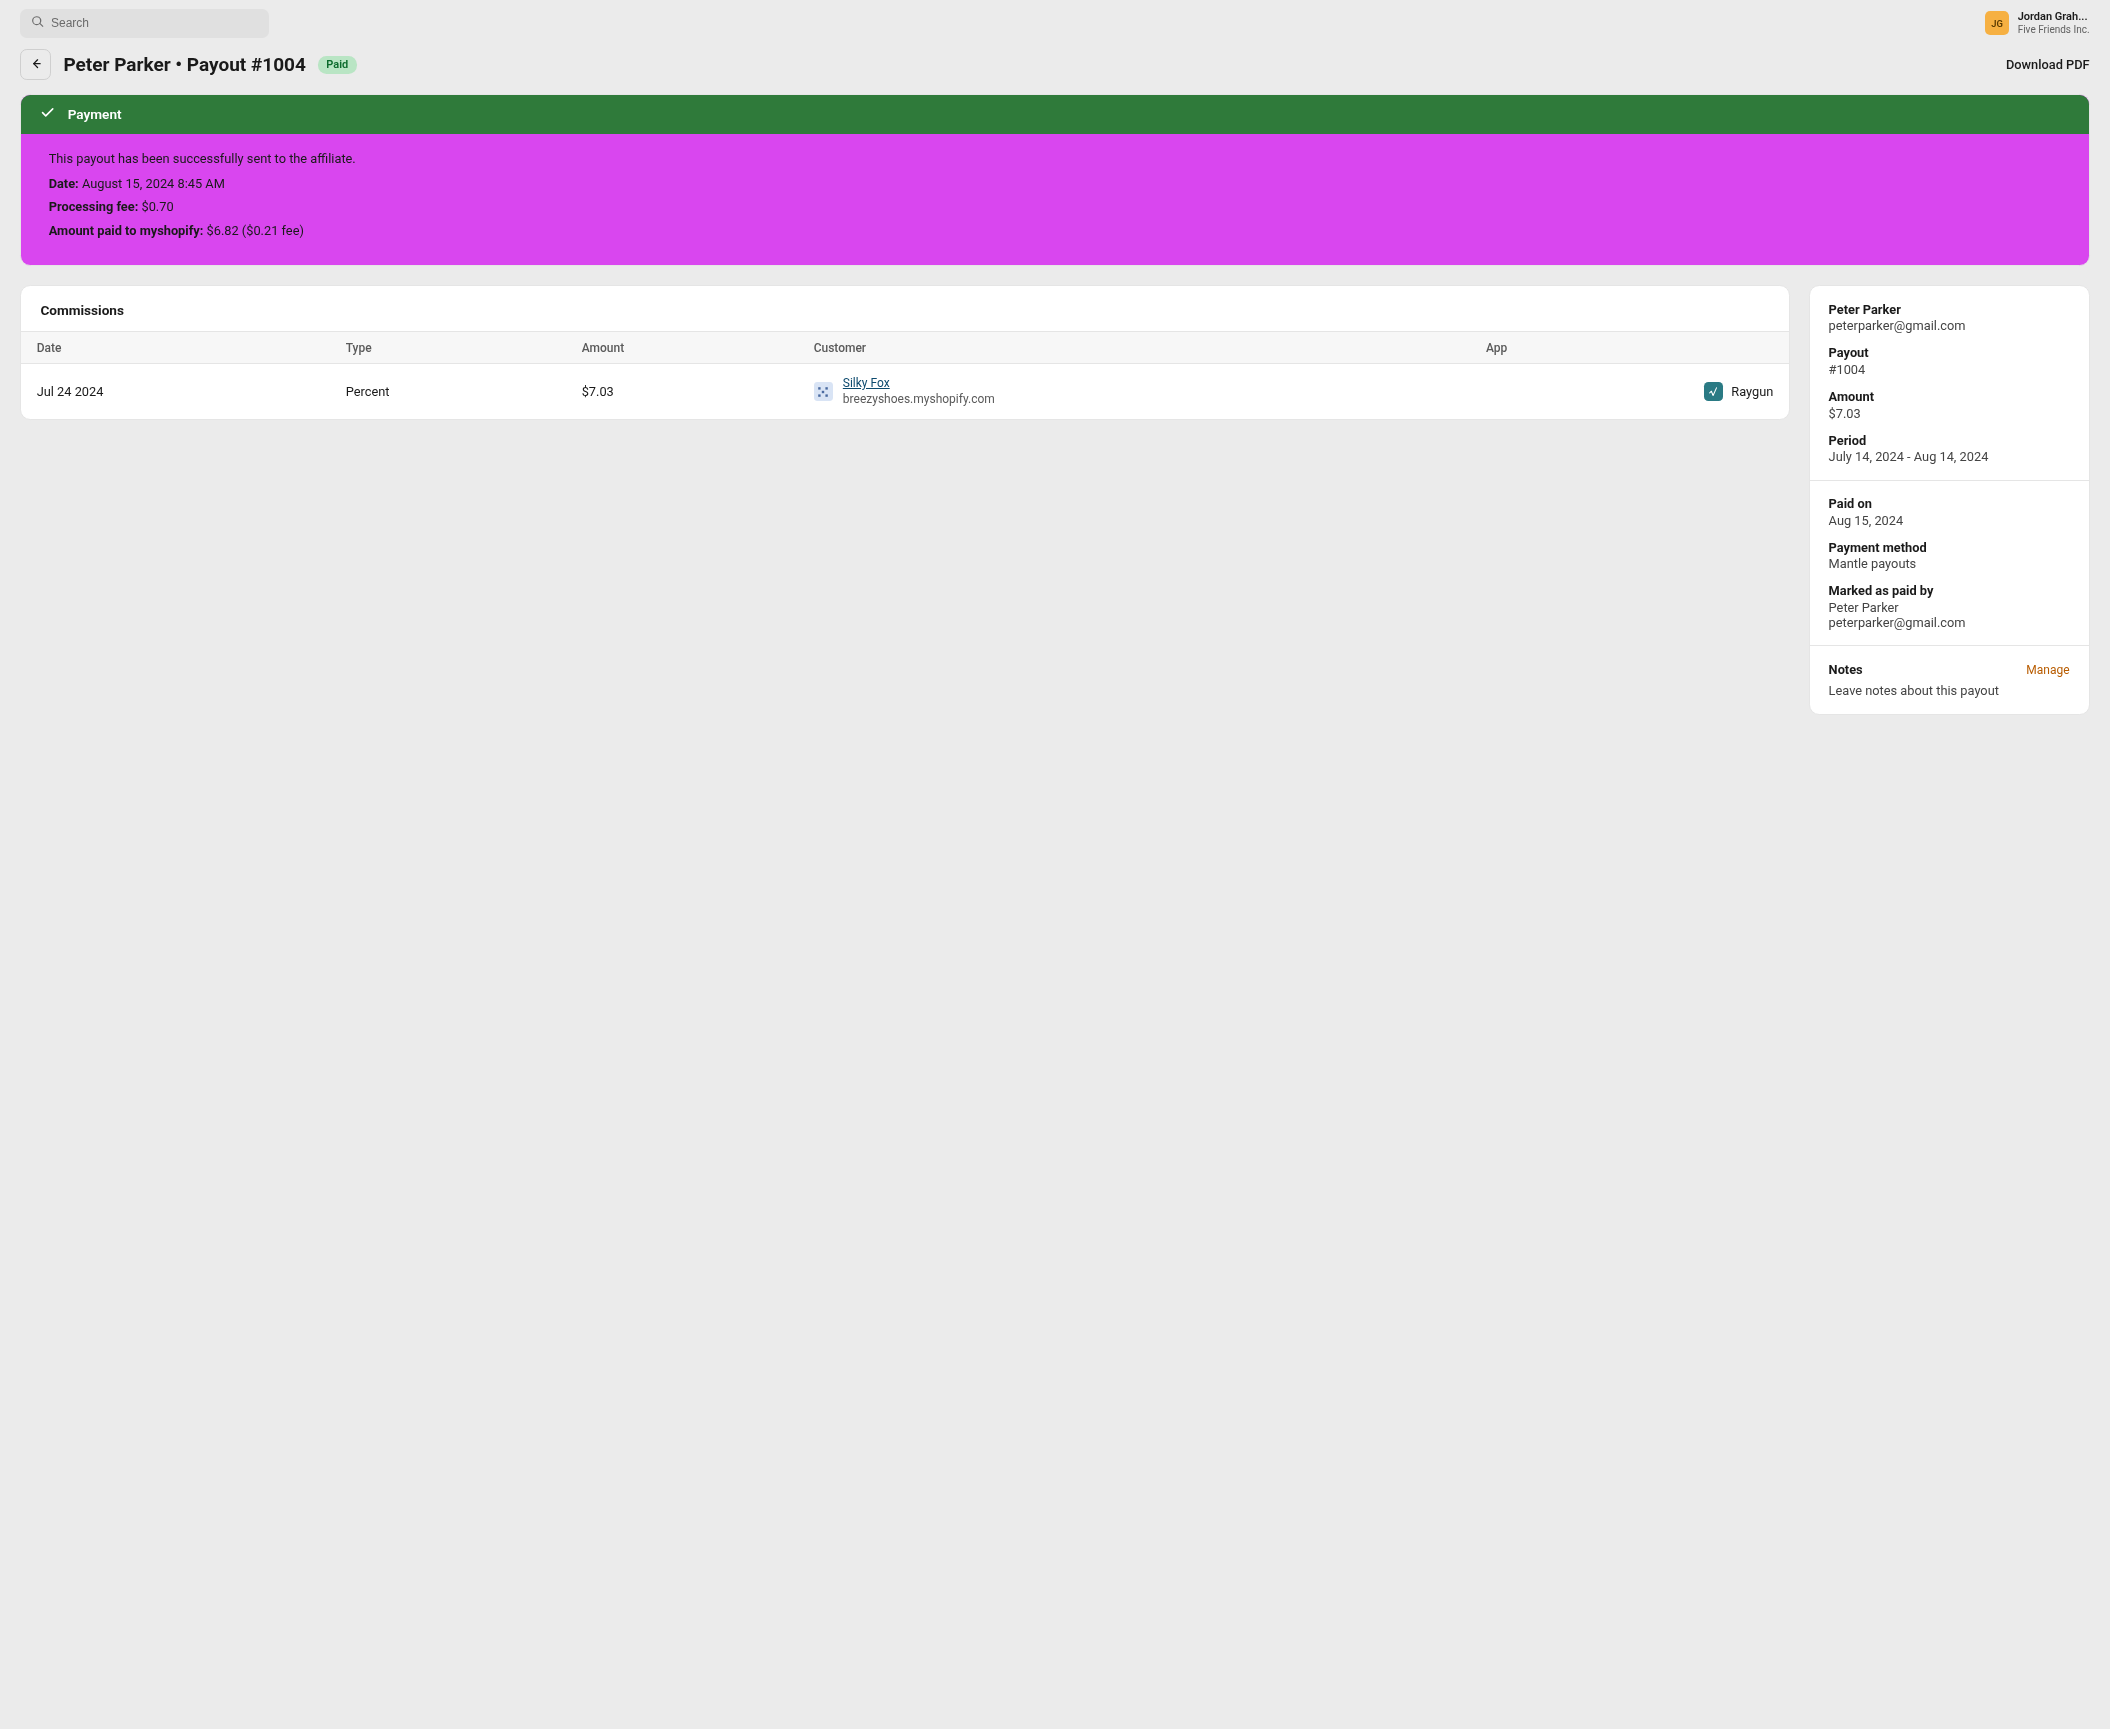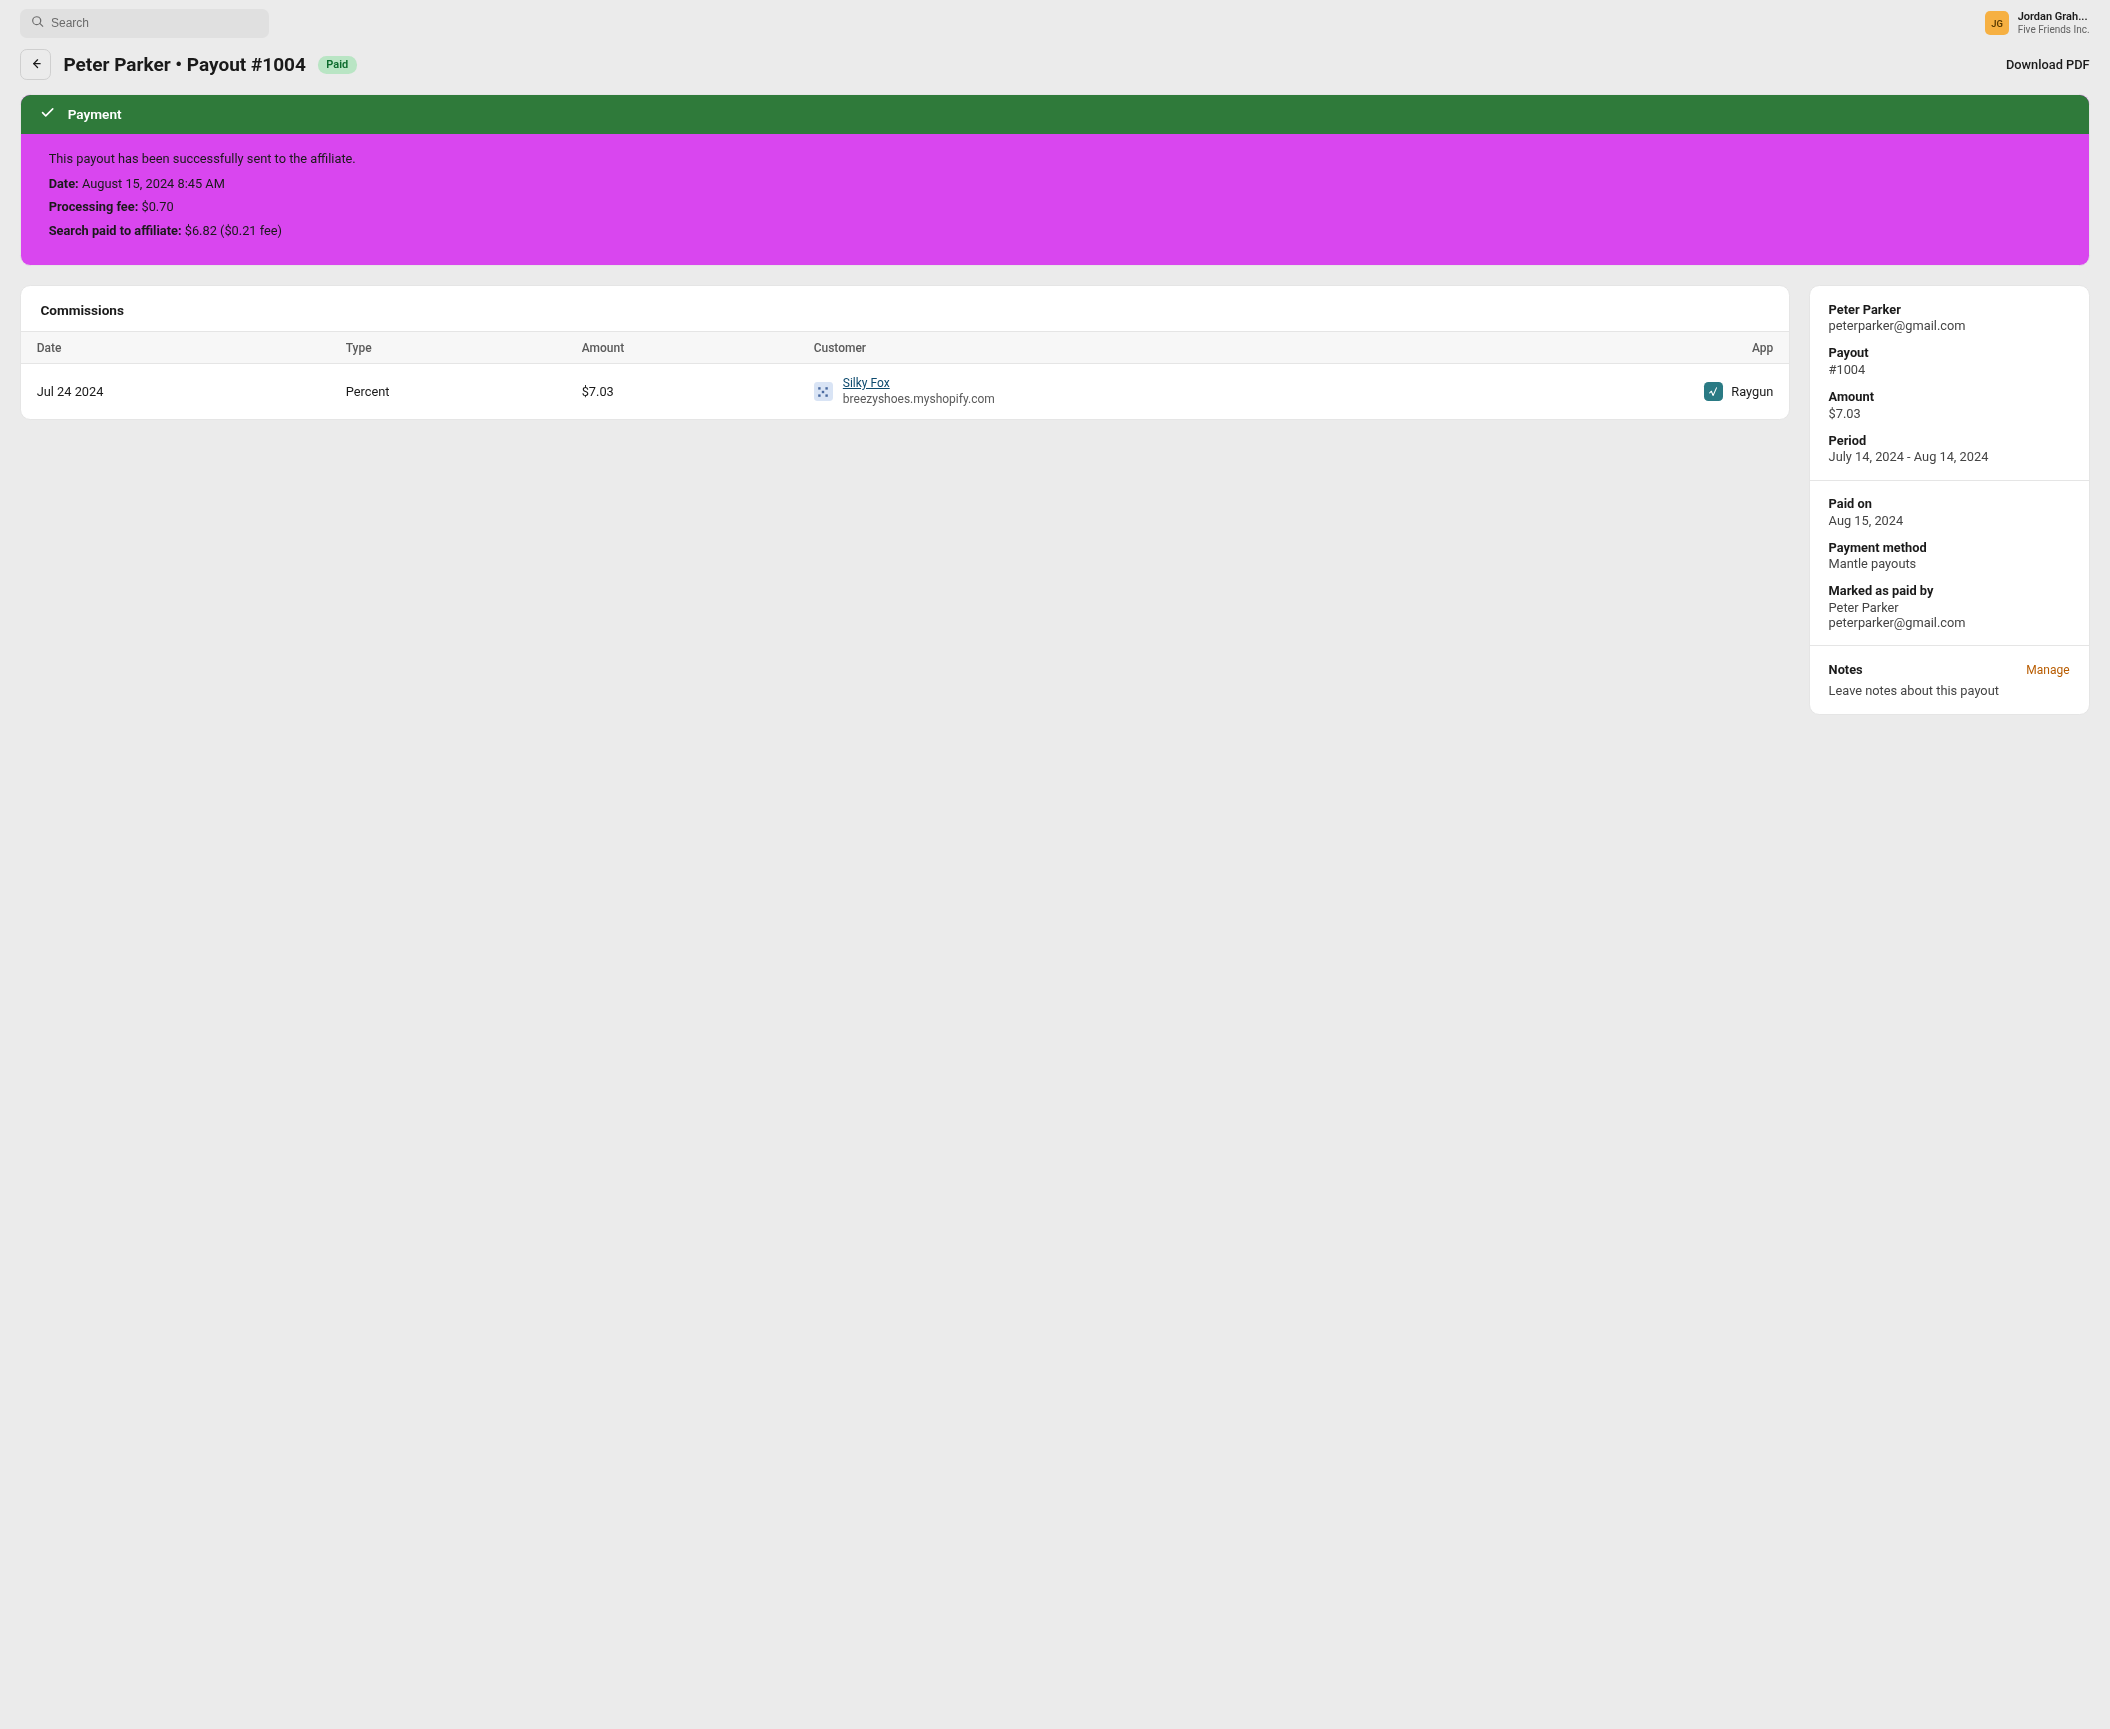--- a/index.html
+++ b/index.html
@@ -169,21 +169,21 @@
     border-top: 0.9px solid #e5e5e5;
     border-bottom: 0.9px solid #e5e5e5;
   }
   table.comm th {
     text-align: left;
     font-weight: 500;
     color: #5a5a5a;
     font-size: 12px;
     padding: 8.5px 15.3px;
   }
-  table.comm th.right, table.comm td.right { text-align: right; }
+  table.comm th.right, table.comm td.right { text-align: left; }
   table.comm td {
     padding: 12px 15.3px;
     font-size: 12.8px;
     border-bottom: 0.9px solid #eee;
     vertical-align: middle;
   }
   table.comm tbody tr:last-child td { border-bottom: none; }
 
   .customer-cell { display: flex; align-items: center; gap: 10.2px; }
   .cust-avatar {
@@ -277,21 +277,21 @@
       <p>This payout has been successfully sent to the affiliate.</p>
       <p>
         <strong>Date:</strong>
         <span>August 15, 2024 8:45 AM</span>
       </p>
       <p>
         <strong>Processing fee:</strong>
         <span>$0.70</span>
       </p>
       <p>
-        <strong>Search paid to affiliate:</strong>
+        <strong>Amount paid to myshopify:</strong>
         <span>$6.82 ($0.21 fee)</span>
       </p>
     </div>
   </div>
 
   <div class="columns">
     <div class="left-col">
       <div class="card">
         <div class="commissions-title">Commissions</div>
         <table class="comm">

